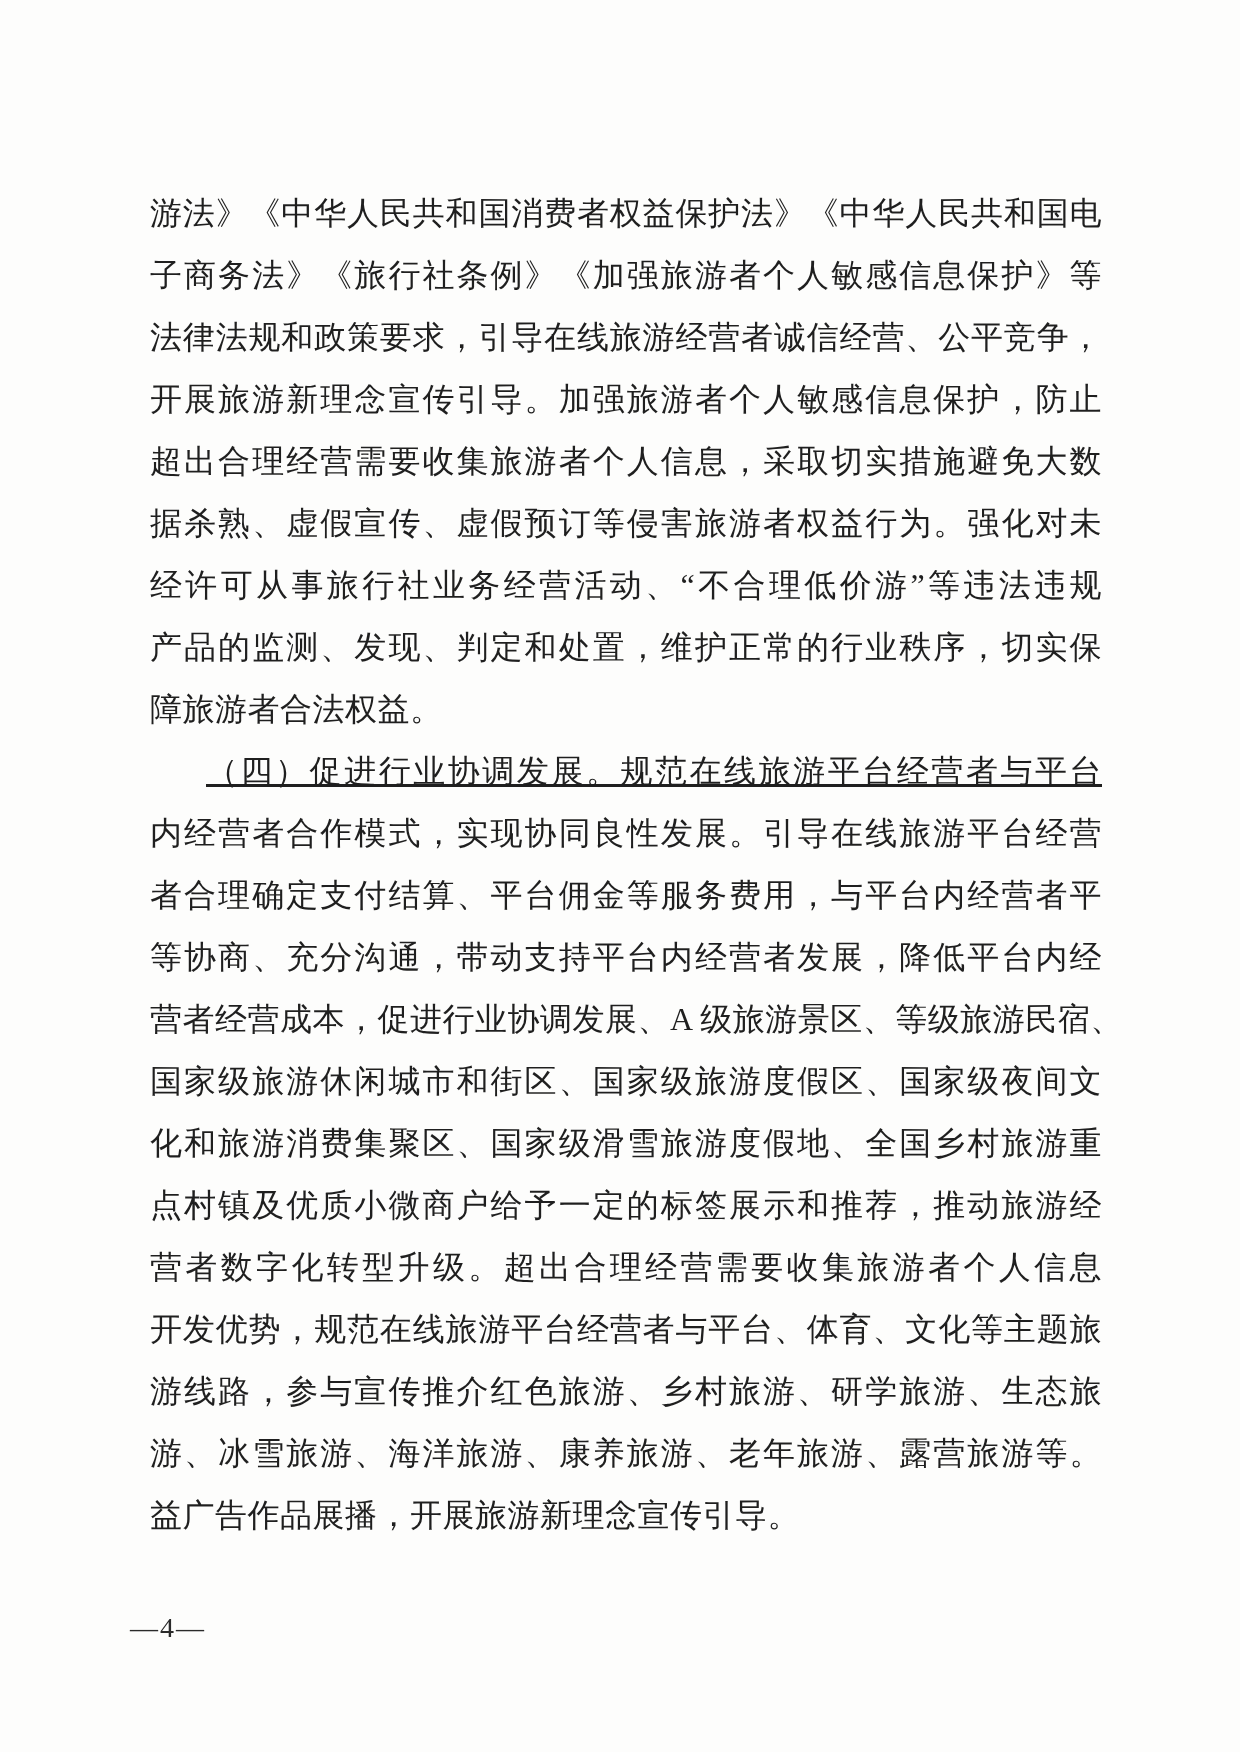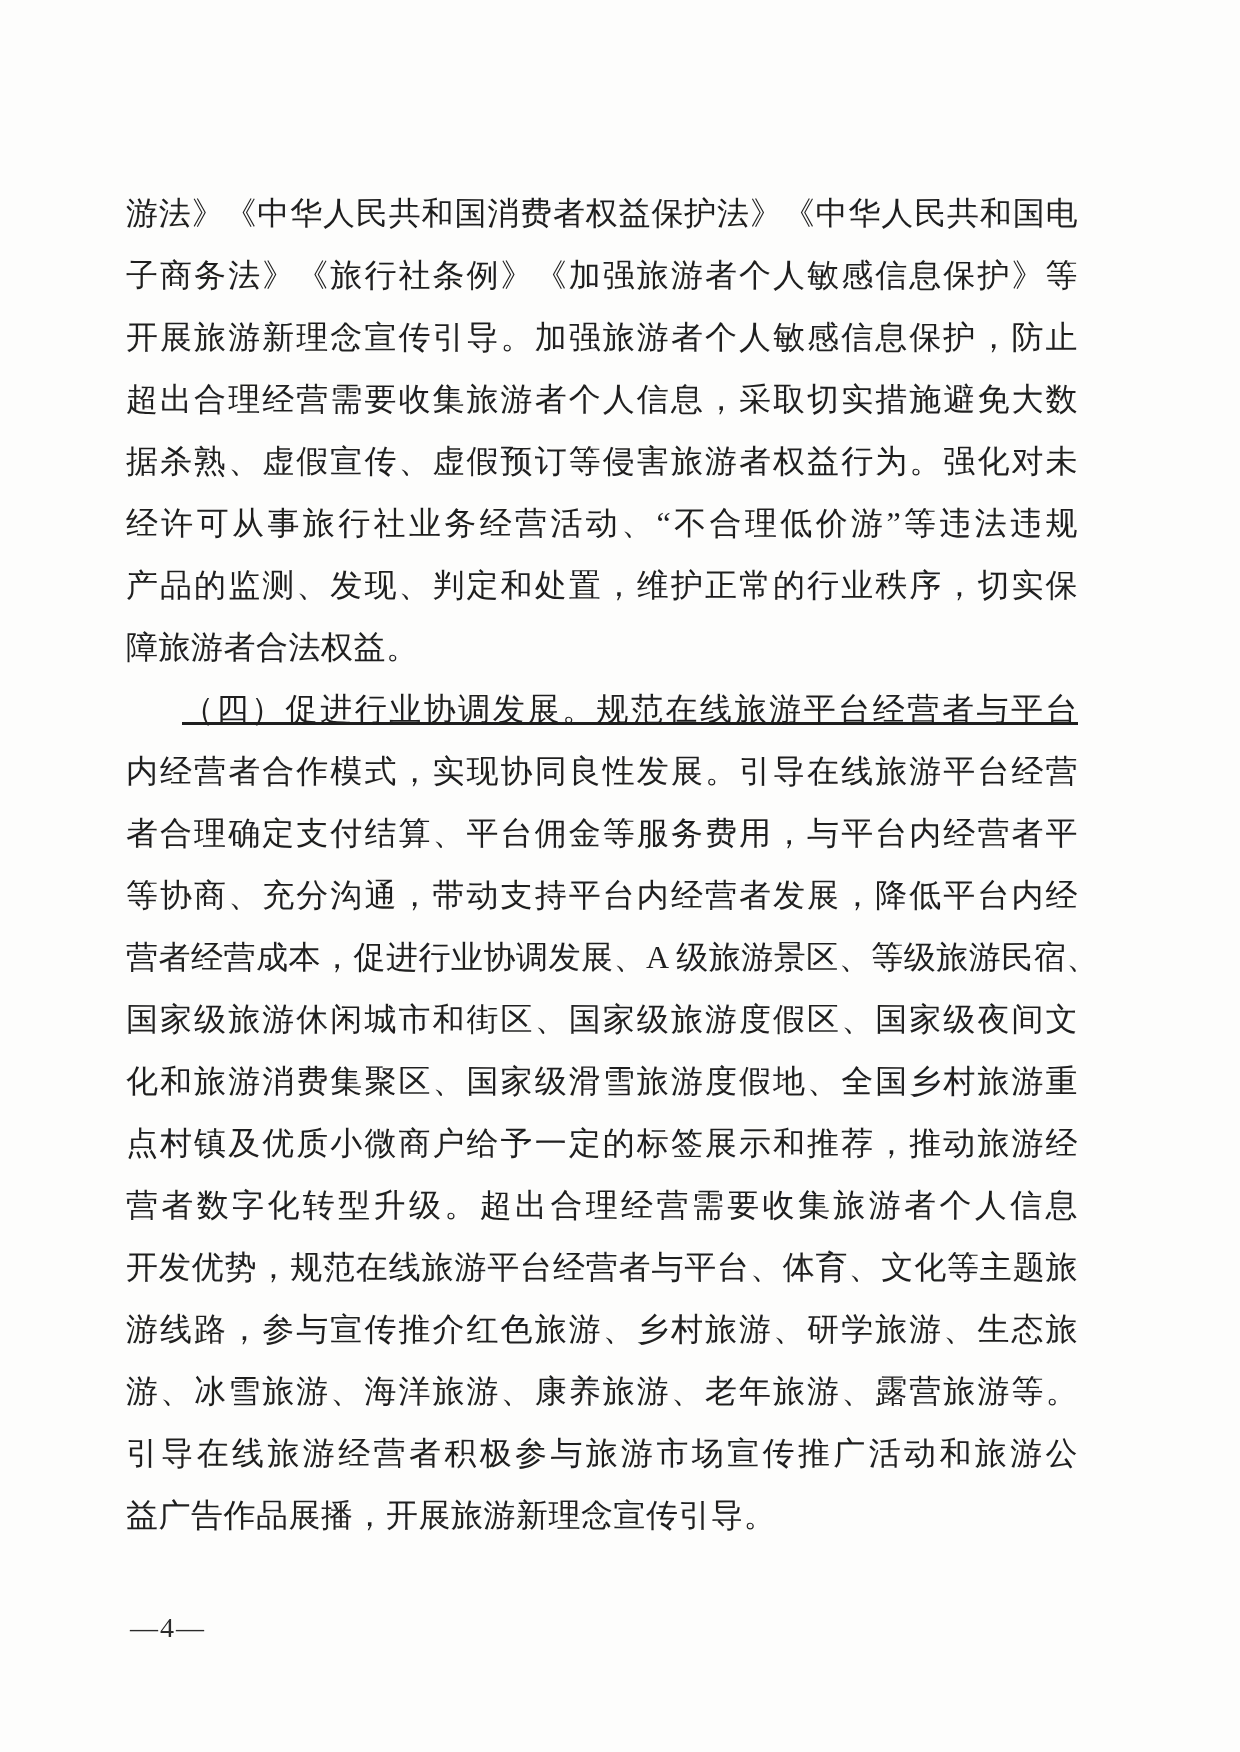--- a/index.html
+++ b/index.html
@@ -10,21 +10,21 @@
   .page {
     position: relative;
     width: 1240px;
     height: 1752px;
     background: #fdfdfc;
     overflow: hidden;
     font-family: "Liberation Serif", "DejaVu Serif", serif;
   }
   .text-block {
     position: absolute;
-    left: 126px;
+    left: 150px;
     top: 182px;
     width: 952px;
     font-size: 32px;
     line-height: 62px;
     color: #1f1f1f;
     letter-spacing: 0.5px;
   }
   .para {
     margin: 0;
   }
@@ -53,20 +53,21 @@
 </style>
 </head>
 <body>
 
 <div class="page">
   <div class="text-block">
 
     <div class="para">
       <div class="line">游法》《中华人民共和国消费者权益保护法》《中华人民共和国电</div>
       <div class="line">子商务法》《旅行社条例》《加强旅游者个人敏感信息保护》等</div>
+      <div class="line">法律法规和政策要求，引导在线旅游经营者诚信经营、公平竞争，</div>
       <div class="line">开展旅游新理念宣传引导。加强旅游者个人敏感信息保护，防止</div>
       <div class="line">超出合理经营需要收集旅游者个人信息，采取切实措施避免大数</div>
       <div class="line">据杀熟、虚假宣传、虚假预订等侵害旅游者权益行为。强化对未</div>
       <div class="line">经许可从事旅行社业务经营活动、“不合理低价游”等违法违规</div>
       <div class="line">产品的监测、发现、判定和处置，维护正常的行业秩序，切实保</div>
       <div class="line para-end">障旅游者合法权益。</div>
     </div>
 
     <div class="para">
       <div class="line para-start">（四）促进行业协调发展。规范在线旅游平台经营者与平台</div>
@@ -74,20 +75,19 @@
       <div class="line">者合理确定支付结算、平台佣金等服务费用，与平台内经营者平</div>
       <div class="line">等协商、充分沟通，带动支持平台内经营者发展，降低平台内经</div>
       <div class="line">营者经营成本，促进行业协调发展、A 级旅游景区、等级旅游民宿、</div>
       <div class="line">国家级旅游休闲城市和街区、国家级旅游度假区、国家级夜间文</div>
       <div class="line">化和旅游消费集聚区、国家级滑雪旅游度假地、全国乡村旅游重</div>
       <div class="line">点村镇及优质小微商户给予一定的标签展示和推荐，推动旅游经</div>
       <div class="line">营者数字化转型升级。超出合理经营需要收集旅游者个人信息</div>
       <div class="line">开发优势，规范在线旅游平台经营者与平台、体育、文化等主题旅</div>
       <div class="line">游线路，参与宣传推介红色旅游、乡村旅游、研学旅游、生态旅</div>
       <div class="line">游、冰雪旅游、海洋旅游、康养旅游、老年旅游、露营旅游等。</div>
-      <div class="line">引导在线旅游经营者积极参与旅游市场宣传推广活动和旅游公</div>
       <div class="line para-end">益广告作品展播，开展旅游新理念宣传引导。</div>
     </div>
 
   </div>
 
   <div class="page-number">—4—</div>
 </div>
 
 </body></html>

